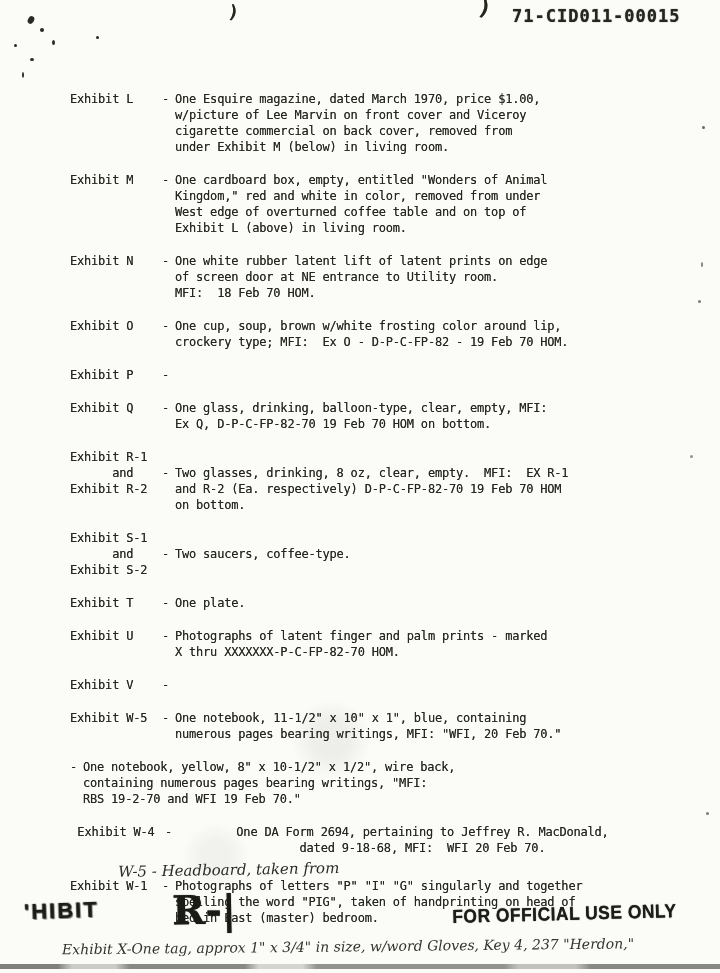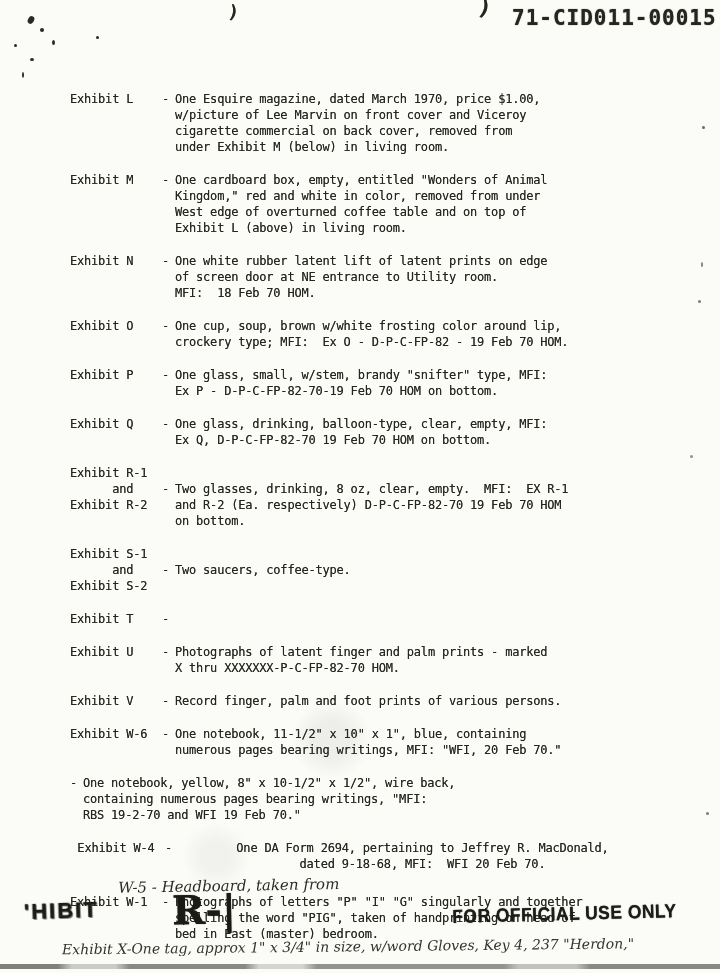--- a/index.html
+++ b/index.html
@@ -20,21 +20,21 @@
     font-size:12px;line-height:16px;
     white-space:pre;
     text-shadow:0 0 .6px rgba(30,30,25,.65);
     letter-spacing:-.2px;
   }
   
   .paren-mid{position:absolute;left:228px;top:4px;font-size:18px;font-weight:bold;transform:rotate(8deg);}
   .paren-right{position:absolute;left:478px;top:0px;font-size:22px;font-weight:bold;transform:rotate(12deg);}
   .doc-number{
     position:absolute;left:512px;top:6px;
-    font-size:21px;font-weight:bold;letter-spacing:1px;
+    font-size:17px;font-weight:bold;letter-spacing:1px;
     text-shadow:0 0 1px rgba(20,20,20,.8);
   }
   
   .list{position:absolute;left:70px;top:91px;width:600px;}
   .row{display:flex;margin-bottom:17px;}
   .row .lab{width:92px;flex:0 0 92px;}
   .row .dash{width:13px;flex:0 0 13px;}
   .row .body{flex:1 1 auto;white-space:pre-wrap;}
   .row:nth-child(14){margin-bottom:2px;text-align:center;} 
   .hand-note{
@@ -151,22 +151,20 @@
     <div class="row typed">
       <span class="lab">Exhibit O</span>
       <span class="dash">-</span>
       <span class="body">One cup, soup, brown w/white frosting color around lip,
 crockery type; MFI:  Ex O - D-P-C-FP-82 - 19 Feb 70 HOM.</span>
     </div>
 
     <div class="row typed">
       <span class="lab">Exhibit P</span>
       <span class="dash">-</span>
-      <span class="body">One glass, small, w/stem, brandy "snifter" type, MFI:
-Ex P - D-P-C-FP-82-70-19 Feb 70 HOM on bottom.</span>
     </div>
 
     <div class="row typed">
       <span class="lab">Exhibit Q</span>
       <span class="dash">-</span>
       <span class="body">One glass, drinking, balloon-type, clear, empty, MFI:
 Ex Q, D-P-C-FP-82-70 19 Feb 70 HOM on bottom.</span>
     </div>
 
     <div class="row typed">
@@ -183,37 +181,37 @@
       <span class="lab">Exhibit S-1
       and
 Exhibit S-2</span>
       <span class="dash" style="padding-top: 16px;">-</span>
       <span class="body" style="padding-top: 16px;">Two saucers, coffee-type.</span>
     </div>
 
     <div class="row typed">
       <span class="lab">Exhibit T</span>
       <span class="dash">-</span>
+      <span class="body">One plate.</span>
     </div>
 
     <div class="row typed">
       <span class="lab">Exhibit U</span>
       <span class="dash">-</span>
       <span class="body">Photographs of latent finger and palm prints - marked
 X thru XXXXXXX-P-C-FP-82-70 HOM.</span>
     </div>
 
     <div class="row typed">
       <span class="lab">Exhibit V</span>
       <span class="dash">-</span>
-      <span class="body">Record finger, palm and foot prints of various persons.</span>
-    </div>
-
-    <div class="row typed">
-      <span class="lab">Exhibit W-6</span>
+    </div>
+
+    <div class="row typed">
+      <span class="lab">Exhibit W-5</span>
       <span class="dash">-</span>
       <span class="body">One notebook, 11-1/2" x 10" x 1", blue, containing
 numerous pages bearing writings, MFI: "WFI, 20 Feb 70."</span>
     </div>
 
     <div class="row typed">
       <span class="dash">-</span>
       <span class="body">One notebook, yellow, 8" x 10-1/2" x 1/2", wire back,
 containing numerous pages bearing writings, "MFI:
 RBS 19-2-70 and WFI 19 Feb 70."</span>

